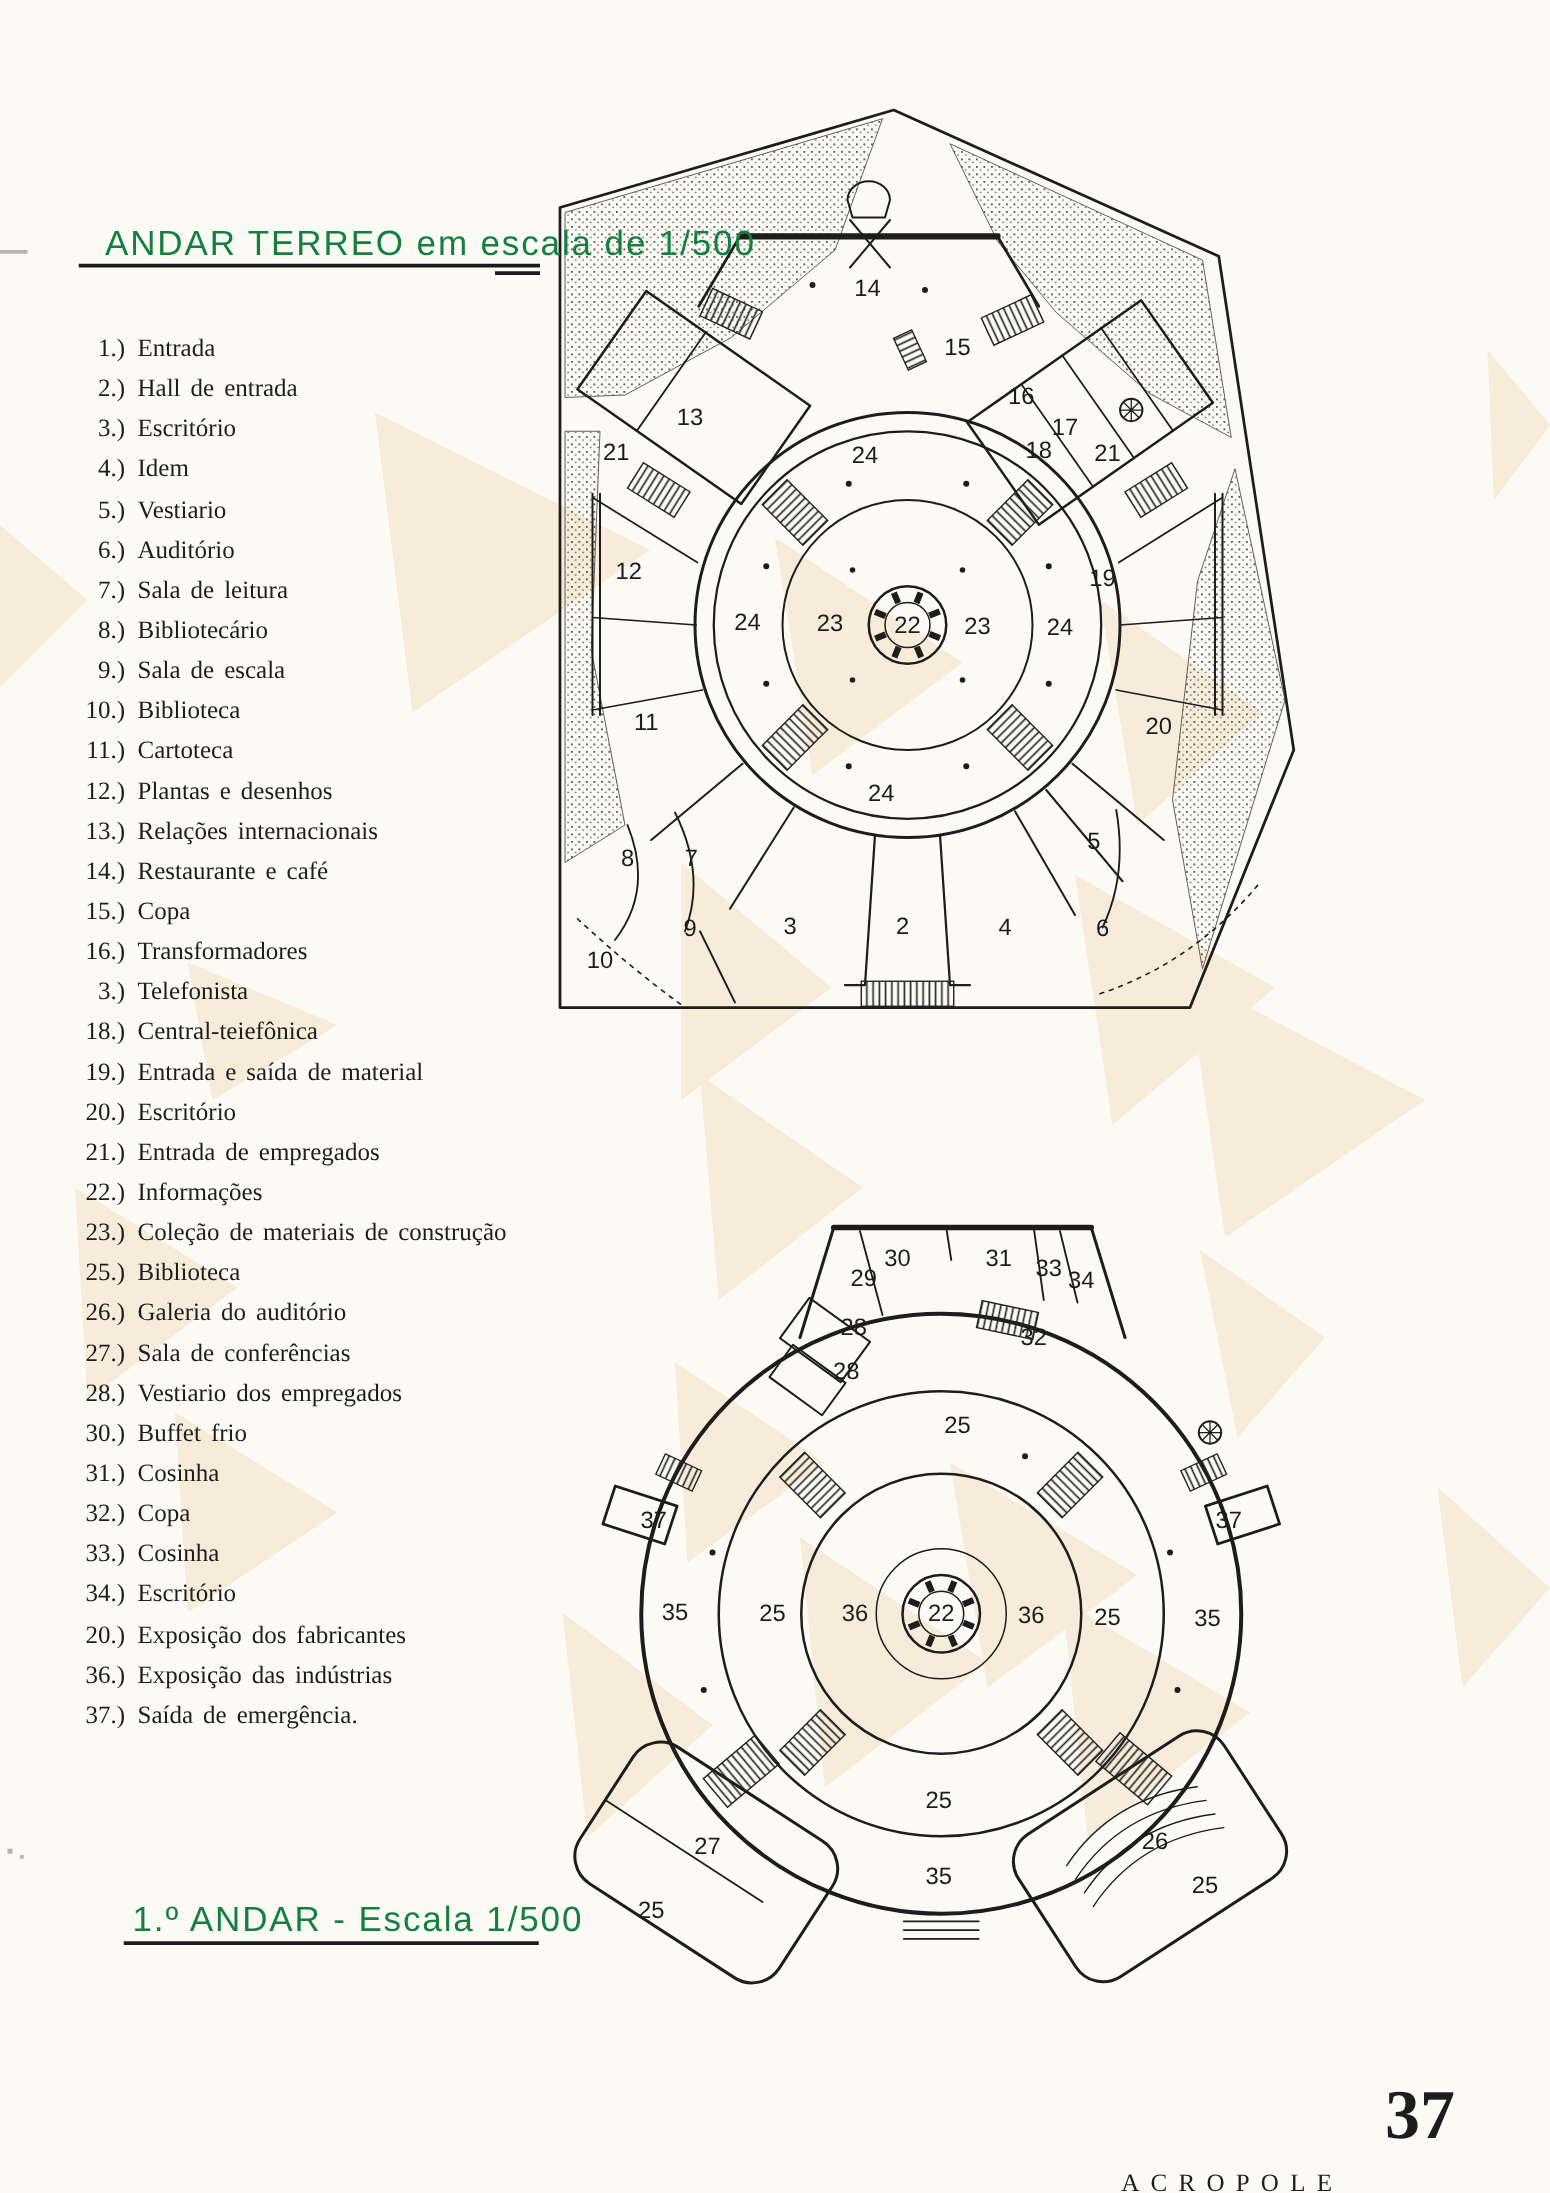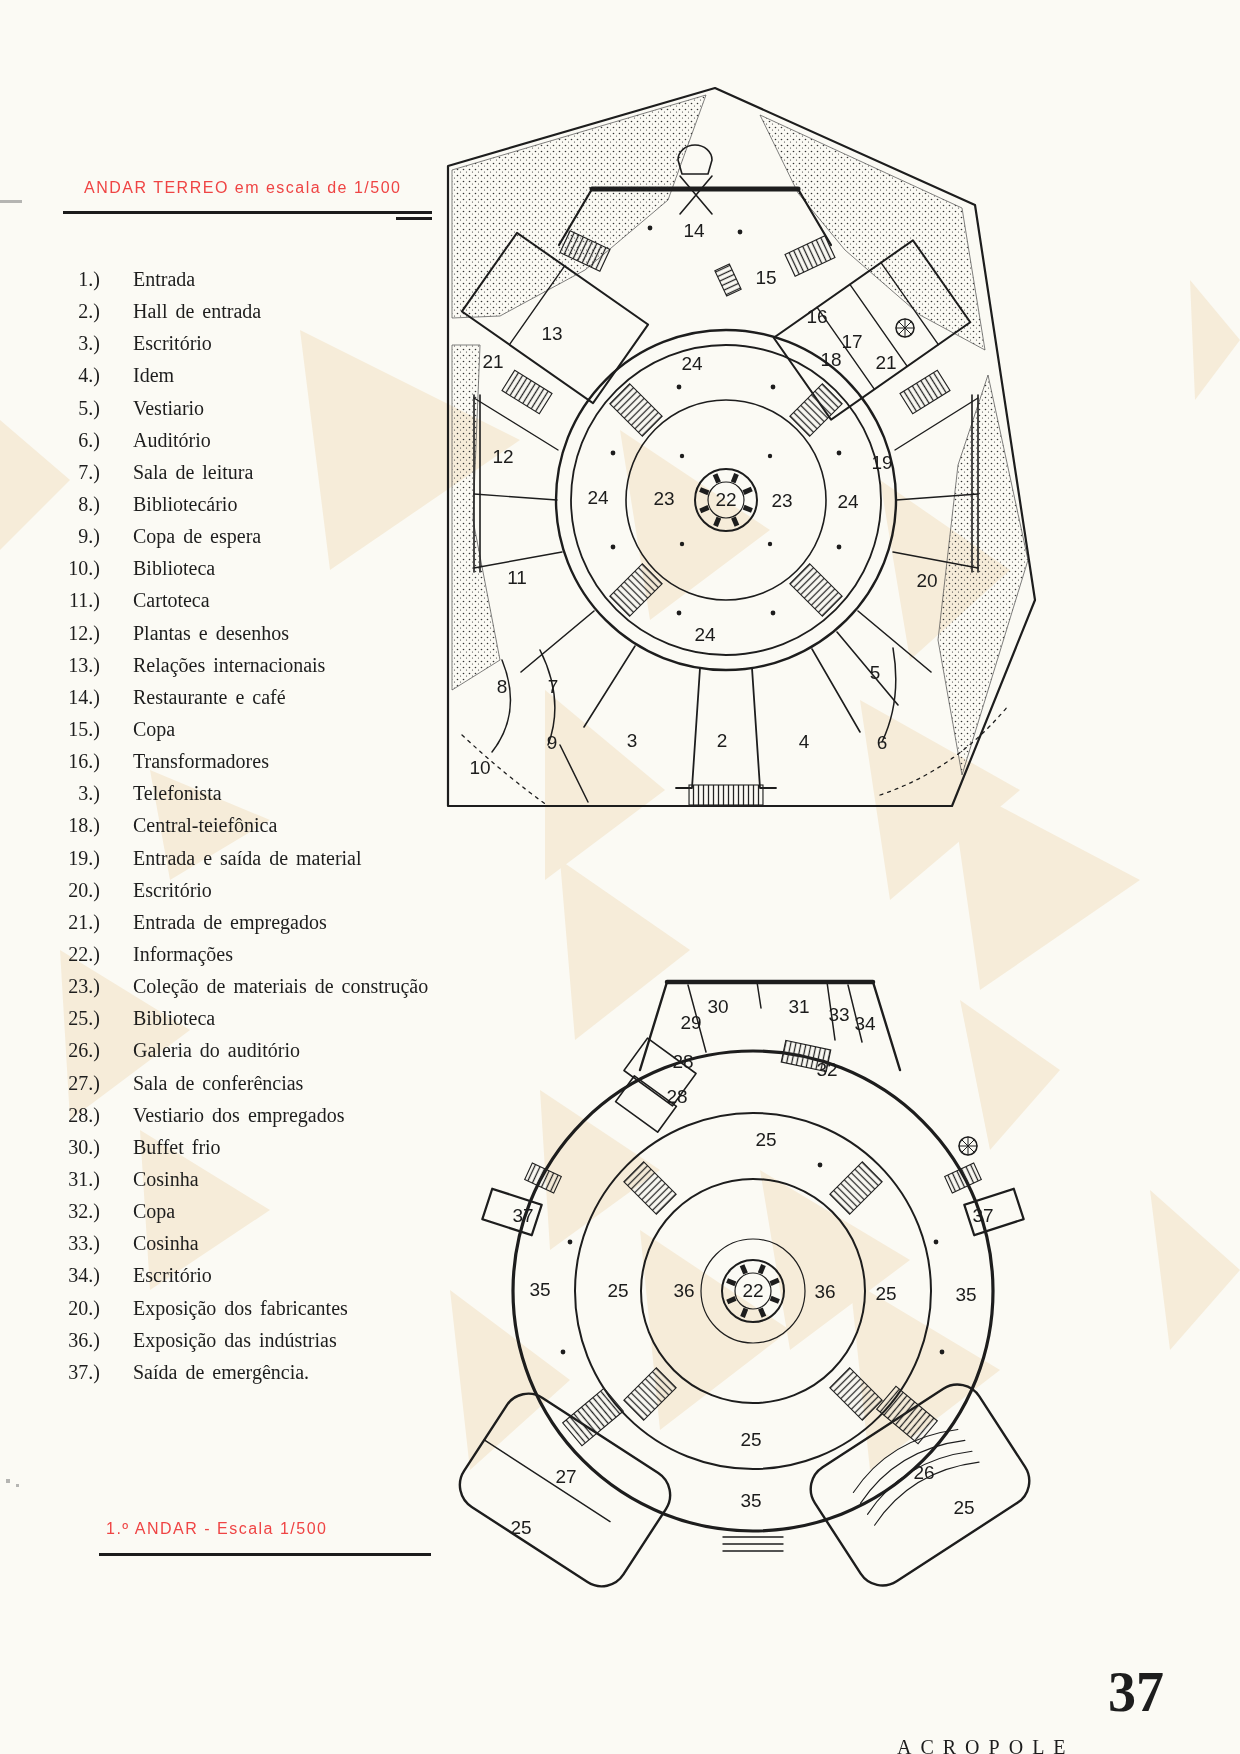--- a/index.html
+++ b/index.html
@@ -1,32 +1,32 @@
 <!DOCTYPE html>
 <html><head>
 <meta charset="utf-8">
 <title>ACROPOLE</title>
 <style>
   html,body{margin:0;padding:0;background:#fbfaf4;}
   .page{position:relative;width:1240px;height:1754px;background:#fbfaf4;overflow:hidden;
         font-family:"Liberation Serif",serif;color:#1d1d1d;}
   #wm{position:absolute;left:0;top:0;width:1240px;height:1754px;}
-  .title{position:absolute;font-family:"Liberation Sans",sans-serif;font-size:16px;
-         letter-spacing:1.5px;color:#ef4444;white-space:nowrap;z-index:3;}
+  .title{position:absolute;font-family:"Liberation Sans",sans-serif;font-size:28px;
+         letter-spacing:1.5px;color:#15803d;white-space:nowrap;z-index:3;}
   #t1{left:84px;top:179px;}
   .rule{position:absolute;background:#1b1b1b;z-index:3;}
   #t1line{left:63px;top:211px;width:369px;height:3px;}
   #t1dash{left:396px;top:217px;width:36px;height:3px;}
   #t2{left:106px;top:1520px;}
   #t2line{left:99px;top:1553px;width:332px;height:3px;}
   #legend{position:absolute;left:0;top:263px;margin:0;padding:0;list-style:none;width:482px;z-index:3;}
   #legend li{display:flex;align-items:baseline;height:32.15px;line-height:32.15px;font-size:20px;}
   #legend li.ml{height:56px;line-height:24px;padding-top:5px;}
   .lnum{flex:0 0 100px;text-align:right;}
-  .llab{margin-left:33px;word-spacing:3px;white-space:pre-line;}
+  .llab{margin-left:10px;word-spacing:3px;white-space:pre-line;}
   .plan{position:absolute;z-index:2;}
   .plan text{font-family:"Liberation Sans",sans-serif;font-size:19px;fill:#1c1c1c;text-anchor:middle;}
   .ink{stroke:#1d1d1d;fill:none;stroke-linecap:round;stroke-linejoin:round;}
   .stip{fill:url(#dots1);stroke:#4a4a4a;stroke-width:0.7;}
   .stair{fill:url(#stair1);stroke:#222;stroke-width:1.1;}
   .stair2{fill:url(#stairB);stroke:#222;stroke-width:1.1;}
   .dot{fill:#1d1d1d;stroke:none;}
   #footer{position:absolute;left:897px;top:1737px;z-index:3;font-size:20px;line-height:21px;
           letter-spacing:9px;white-space:nowrap;}
   .pageno{position:absolute;left:1108px;top:1660px;z-index:3;font-size:56px;font-weight:bold;
@@ -100,21 +100,21 @@
       <li>
         <span class="lnum">7.)</span>
         <span class="llab">Sala de leitura</span>
       </li>
       <li>
         <span class="lnum">8.)</span>
         <span class="llab">Bibliotecário</span>
       </li>
       <li>
         <span class="lnum">9.)</span>
-        <span class="llab">Copa de espera</span>
+        <span class="llab">Sala de escala</span>
       </li>
       <li>
         <span class="lnum">10.)</span>
         <span class="llab">Biblioteca</span>
       </li>
       <li>
         <span class="lnum">11.)</span>
         <span class="llab">Cartoteca</span>
       </li>
       <li>

